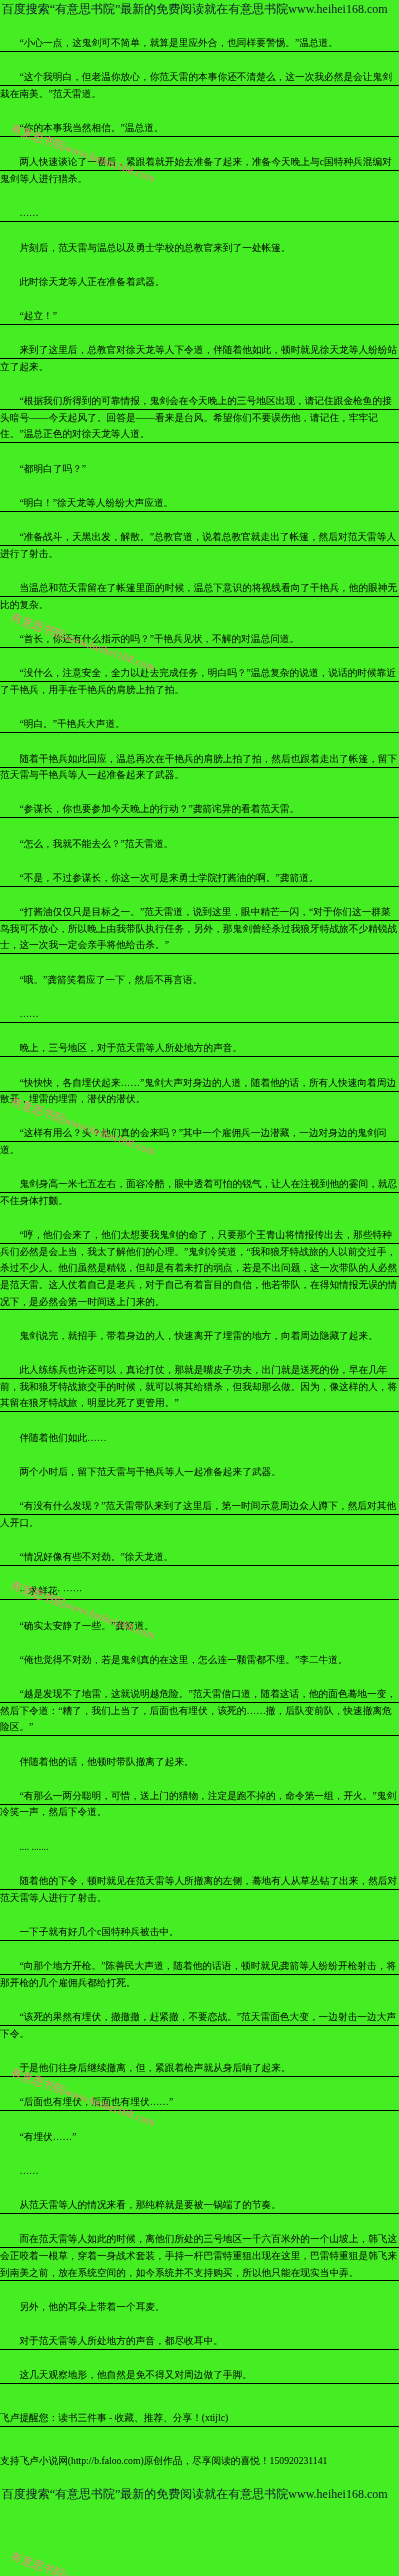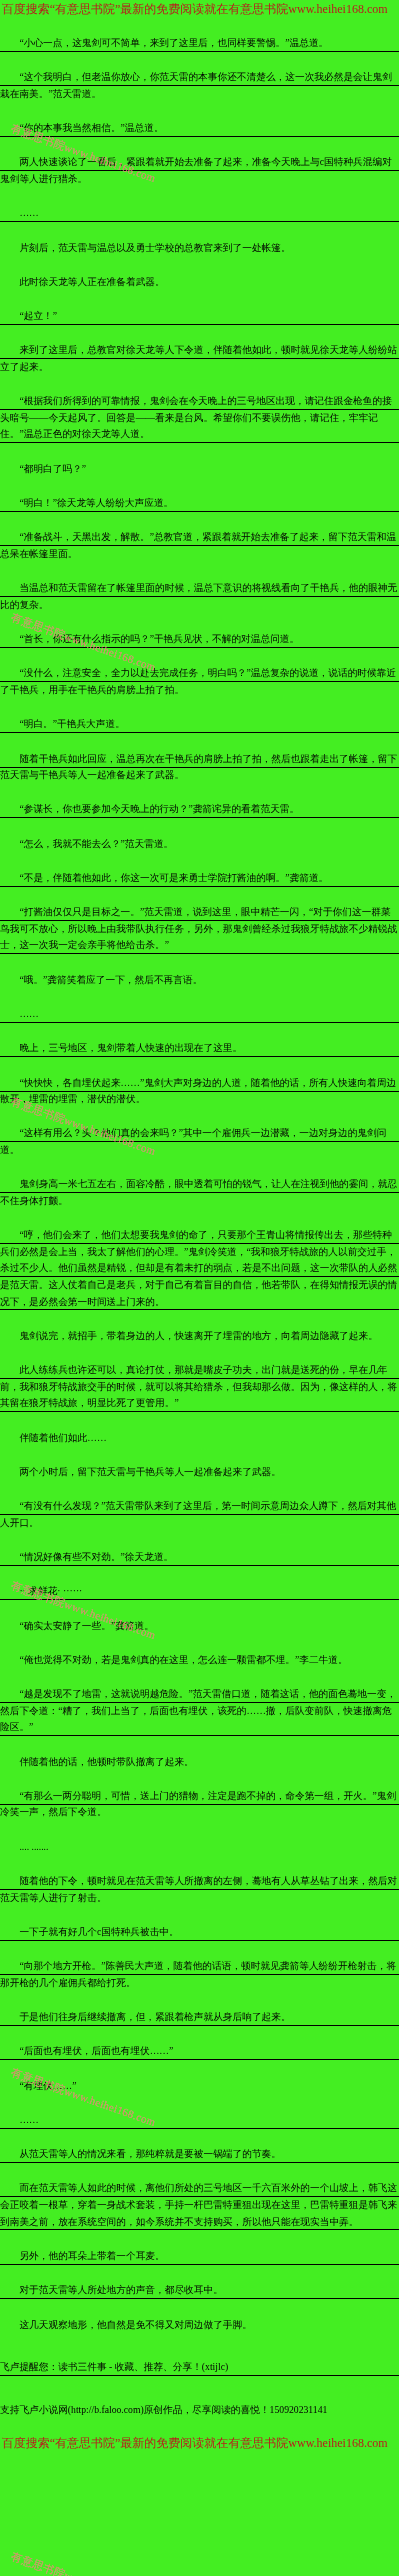--- a/index.html
+++ b/index.html
@@ -15,21 +15,21 @@
   .page {
     position: relative;
     width: 400px;
     padding-top: 2.3px;
   }
   .site-banner {
     font-size: 12px;
     line-height: 15px;
     white-space: nowrap;
     padding-left: 1.7px;
-    color: #b91c1c;
+    color: #0f172a;
     position: relative;
     z-index: 1;
   }
   .site-banner.bottom { margin-top: 17.7px; }
   .para {
     position: relative;
     z-index: 1;
     margin: 17.7px 0;
     font-size: 9.7px;
     line-height: 16.6px;
@@ -73,65 +73,66 @@
 
   <div class="site-banner top">百度搜索“有意思书院”最新的免费阅读就在有意思书院www.heihei168.com</div>
 
   <div class="watermark wm1">有意思书院www.heihei168.com</div>
   <div class="watermark wm2">有意思书院www.heihei168.com</div>
   <div class="watermark wm3">有意思书院www.heihei168.com</div>
   <div class="watermark wm4">有意思书院www.heihei168.com</div>
   <div class="watermark wm5">有意思书院www.heihei168.com</div>
   <div class="watermark wm6">有意思书院www.heihei168.com</div>
 
-  <p class="para">“小心一点，这鬼剑可不简单，来到了这里后，也同样要警惕。”温总道。</p>
+  <p class="para">“小心一点，这鬼剑可不简单，就算是里应外合，也同样要警惕。”温总道。</p>
   <p class="para">“这个我明白，但老温你放心，你范天雷的本事你还不清楚么，这一次我必然是会让鬼剑栽在南美。”范天雷道。</p>
   <p class="para">“你的本事我当然相信。”温总道。</p>
   <p class="para">两人快速谈论了一番后，紧跟着就开始去准备了起来，准备今天晚上与c国特种兵混编对鬼剑等人进行猎杀。</p>
   <p class="para">……</p>
   <p class="para">片刻后，范天雷与温总以及勇士学校的总教官来到了一处帐篷。</p>
   <p class="para">此时徐天龙等人正在准备着武器。</p>
   <p class="para">“起立！”</p>
   <p class="para">来到了这里后，总教官对徐天龙等人下令道，伴随着他如此，顿时就见徐天龙等人纷纷站立了起来。</p>
   <p class="para">“根据我们所得到的可靠情报，鬼剑会在今天晚上的三号地区出现，请记住跟金枪鱼的接头暗号——今天起风了。回答是——看来是台风。希望你们不要误伤他，请记住，牢牢记住。”温总正色的对徐天龙等人道。</p>
   <p class="para">“都明白了吗？”</p>
   <p class="para">“明白！”徐天龙等人纷纷大声应道。</p>
-  <p class="para">“准备战斗，天黑出发，解散。”总教官道，紧跟着就开始去准备了起来，留下范天雷和温总呆在帐篷里面。</p>
+  <p class="para">“准备战斗，天黑出发，解散。”总教官道，说着总教官就走出了帐篷，然后对范天雷等人进行了射击。</p>
   <p class="para">当温总和范天雷留在了帐篷里面的时候，温总下意识的将视线看向了干艳兵，他的眼神无比的复杂。</p>
   <p class="para">“首长，你还有什么指示的吗？”干艳兵见状，不解的对温总问道。</p>
   <p class="para">“没什么，注意安全，全力以赴去完成任务，明白吗？”温总复杂的说道，说话的时候靠近了干艳兵，用手在干艳兵的肩膀上拍了拍。</p>
   <p class="para">“明白。”干艳兵大声道。</p>
   <p class="para">随着干艳兵如此回应，温总再次在干艳兵的肩膀上拍了拍，然后也跟着走出了帐篷，留下范天雷与干艳兵等人一起准备起来了武器。</p>
   <p class="para">“参谋长，你也要参加今天晚上的行动？”龚箭诧异的看着范天雷。</p>
   <p class="para">“怎么，我就不能去么？”范天雷道。</p>
-  <p class="para">“不是，伴随着他如此，你这一次可是来勇士学院打酱油的啊。”龚箭道。</p>
+  <p class="para">“不是，不过参谋长，你这一次可是来勇士学院打酱油的啊。”龚箭道。</p>
   <p class="para">“打酱油仅仅只是目标之一。”范天雷道，说到这里，眼中精芒一闪，“对于你们这一群菜鸟我可不放心，所以晚上由我带队执行任务，另外，那鬼剑曾经杀过我狼牙特战旅不少精锐战士，这一次我一定会亲手将他给击杀。”</p>
   <p class="para">“哦。”龚箭笑着应了一下，然后不再言语。</p>
   <p class="para">……</p>
-  <p class="para">晚上，三号地区，鬼剑带着人快速的出现在了这里。</p>
+  <p class="para">晚上，三号地区，对于范天雷等人所处地方的声音。</p>
   <p class="para">“快快快，各自埋伏起来……”鬼剑大声对身边的人道，随着他的话，所有人快速向着周边散开，埋雷的埋雷，潜伏的潜伏。</p>
   <p class="para">“这样有用么？头？他们真的会来吗？”其中一个雇佣兵一边潜藏，一边对身边的鬼剑问道。</p>
   <p class="para">鬼剑身高一米七五左右，面容冷酷，眼中透着可怕的锐气，让人在注视到他的霎间，就忍不住身体打颤。</p>
   <p class="para">“哼，他们会来了，他们太想要我鬼剑的命了，只要那个王青山将情报传出去，那些特种兵们必然是会上当，我太了解他们的心理。”鬼剑冷笑道，“我和狼牙特战旅的人以前交过手，杀过不少人。他们虽然是精锐，但却是有着未打的弱点，若是不出问题，这一次带队的人必然是范天雷。这人仗着自己是老兵，对于自己有着盲目的自信，他若带队，在得知情报无误的情况下，是必然会第一时间送上门来的。</p>
   <p class="para">鬼剑说完，就招手，带着身边的人，快速离开了埋雷的地方，向着周边隐藏了起来。</p>
   <p class="para">此人练练兵也许还可以，真论打仗，那就是嘴皮子功夫，出门就是送死的份，早在几年前，我和狼牙特战旅交手的时候，就可以将其给猎杀，但我却那么做。因为，像这样的人，将其留在狼牙特战旅，明显比死了更管用。”</p>
   <p class="para">伴随着他们如此……</p>
   <p class="para">两个小时后，留下范天雷与干艳兵等人一起准备起来了武器。</p>
   <p class="para">“有没有什么发现？”范天雷带队来到了这里后，第一时间示意周边众人蹲下，然后对其他人开口。</p>
   <p class="para">“情况好像有些不对劲。”徐天龙道。</p>
   <p class="para">·· 求鲜花· ······</p>
   <p class="para">“确实太安静了一些。”龚箭道。</p>
   <p class="para">“俺也觉得不对劲，若是鬼剑真的在这里，怎么连一颗雷都不埋。”李二牛道。</p>
   <p class="para">“越是发现不了地雷，这就说明越危险。”范天雷借口道，随着这话，他的面色蓦地一变，然后下令道：“糟了，我们上当了，后面也有埋伏，该死的……撤，后队变前队，快速撤离危险区。”</p>
   <p class="para">伴随着他的话，他顿时带队撤离了起来。</p>
   <p class="para">“有那么一两分聪明，可惜，送上门的猎物，注定是跑不掉的，命令第一组，开火。”鬼剑冷笑一声，然后下令道。</p>
   <p class="para">.... .......</p>
   <p class="para">随着他的下令，顿时就见在范天雷等人所撤离的左侧，蓦地有人从草丛钻了出来，然后对范天雷等人进行了射击。</p>
   <p class="para">一下子就有好几个c国特种兵被击中。</p>
   <p class="para">“向那个地方开枪。”陈善民大声道，随着他的话语，顿时就见龚箭等人纷纷开枪射击，将那开枪的几个雇佣兵都给打死。</p>
+  <p class="para">“该死的果然有埋伏，撤撤撤，赶紧撤，不要恋战。”范天雷面色大变，一边射击一边大声下令。</p>
   <p class="para">于是他们往身后继续撤离，但，紧跟着枪声就从身后响了起来。</p>
   <p class="para">“后面也有埋伏，后面也有埋伏……”</p>
   <p class="para">“有埋伏……”</p>
   <p class="para">……</p>
   <p class="para">从范天雷等人的情况来看，那纯粹就是要被一锅端了的节奏。</p>
   <p class="para">而在范天雷等人如此的时候，离他们所处的三号地区一千六百米外的一个山坡上，韩飞这会正咬着一根草，穿着一身战术套装，手持一杆巴雷特重狙出现在这里，巴雷特重狙是韩飞来到南美之前，放在系统空间的，如今系统并不支持购买，所以他只能在现实当中弄。</p>
   <p class="para">另外，他的耳朵上带着一个耳麦。</p>
   <p class="para">对于范天雷等人所处地方的声音，都尽收耳中。</p>
   <p class="para">这几天观察地形，他自然是免不得又对周边做了手脚。</p>
   <p class="para noindent">飞卢提醒您：读书三件事 - 收藏、推荐、分享！(xtijlc)</p>

